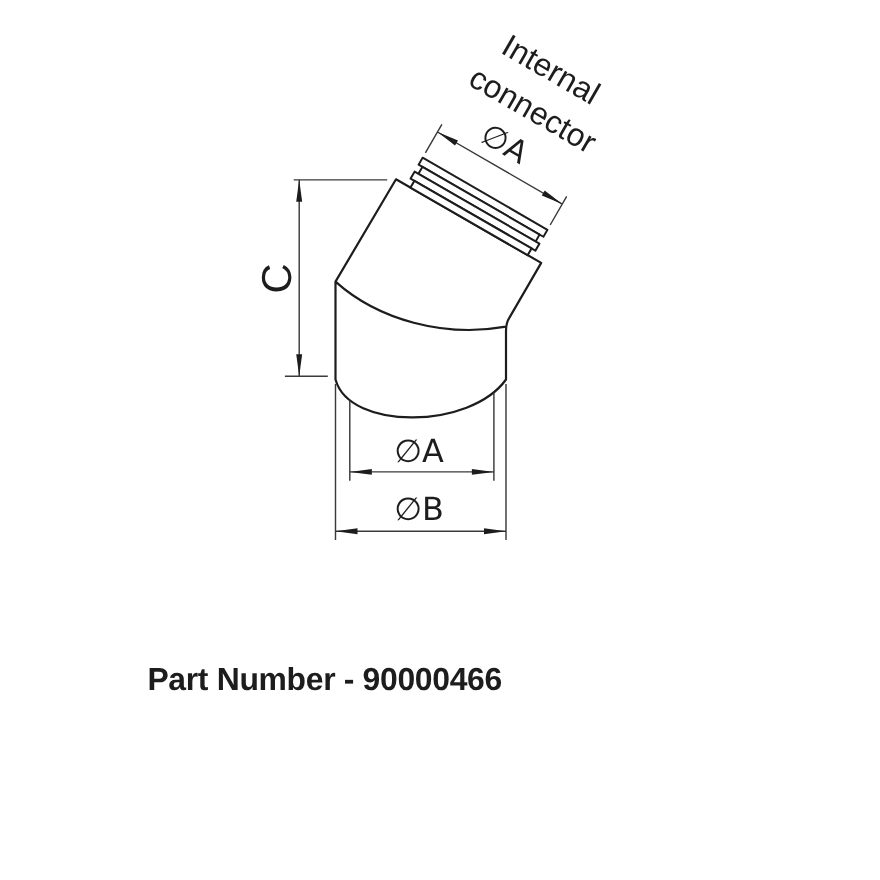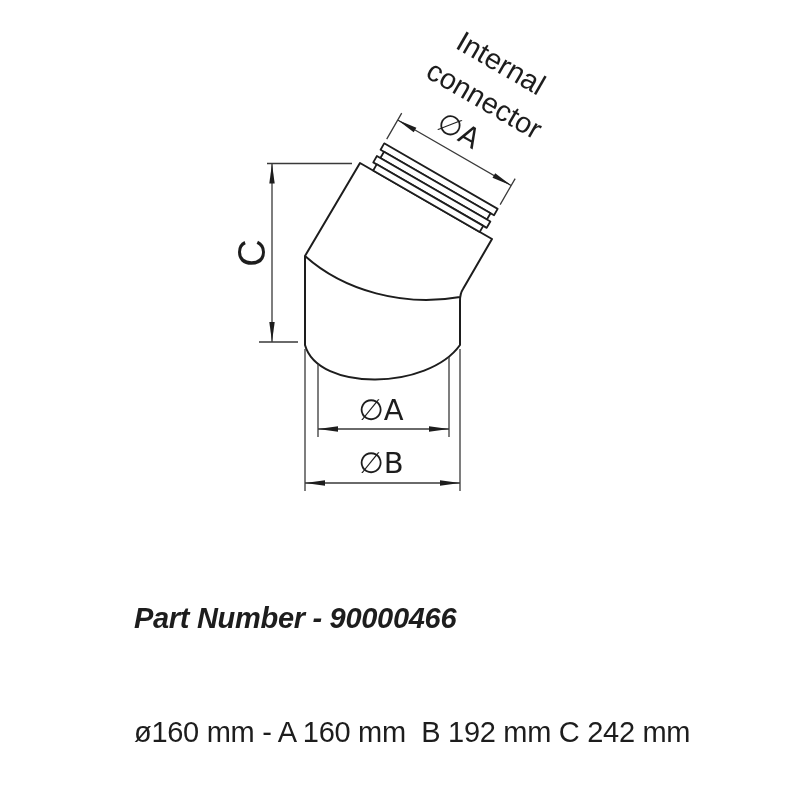--- a/index.html
+++ b/index.html
@@ -68,21 +68,20 @@
     top: 523px;
     width: 620px;
     font-size: 29px;
     line-height: 38px;
     color: #1d1d1d;
     white-space: pre-wrap;
     letter-spacing: -0.3px;
   }
   .specs .pn {
     font-weight: 700;
-    font-style: italic;
   }
 </style>
 </head>
 <body>
 
 <div class="stage">
 
   <svg class="drawing" width="800" height="520" viewBox="0 0 800 520">
 
     <g>
@@ -132,21 +131,20 @@
     <g>
       <path class="dim" d="M305,349 L305,491 M460,349 L460,491 M305,483 L460,483"></path>
       <polygon class="arrow" points="305,483 325,480.3 325,485.7"></polygon>
       <polygon class="arrow" points="460,483 440,480.3 440,485.7"></polygon>
       <text class="dimlabel" x="381" y="473" text-anchor="middle">∅B</text>
     </g>
   </svg>
 
   <div class="specs">
     <div class="pn">Part Number - 90000466</div>
-    <div>ø160 mm - A 160 mm  B 192 mm C 242 mm</div>
     
     
     
     
     
   </div>
 
 </div>
 
 </body></html>

